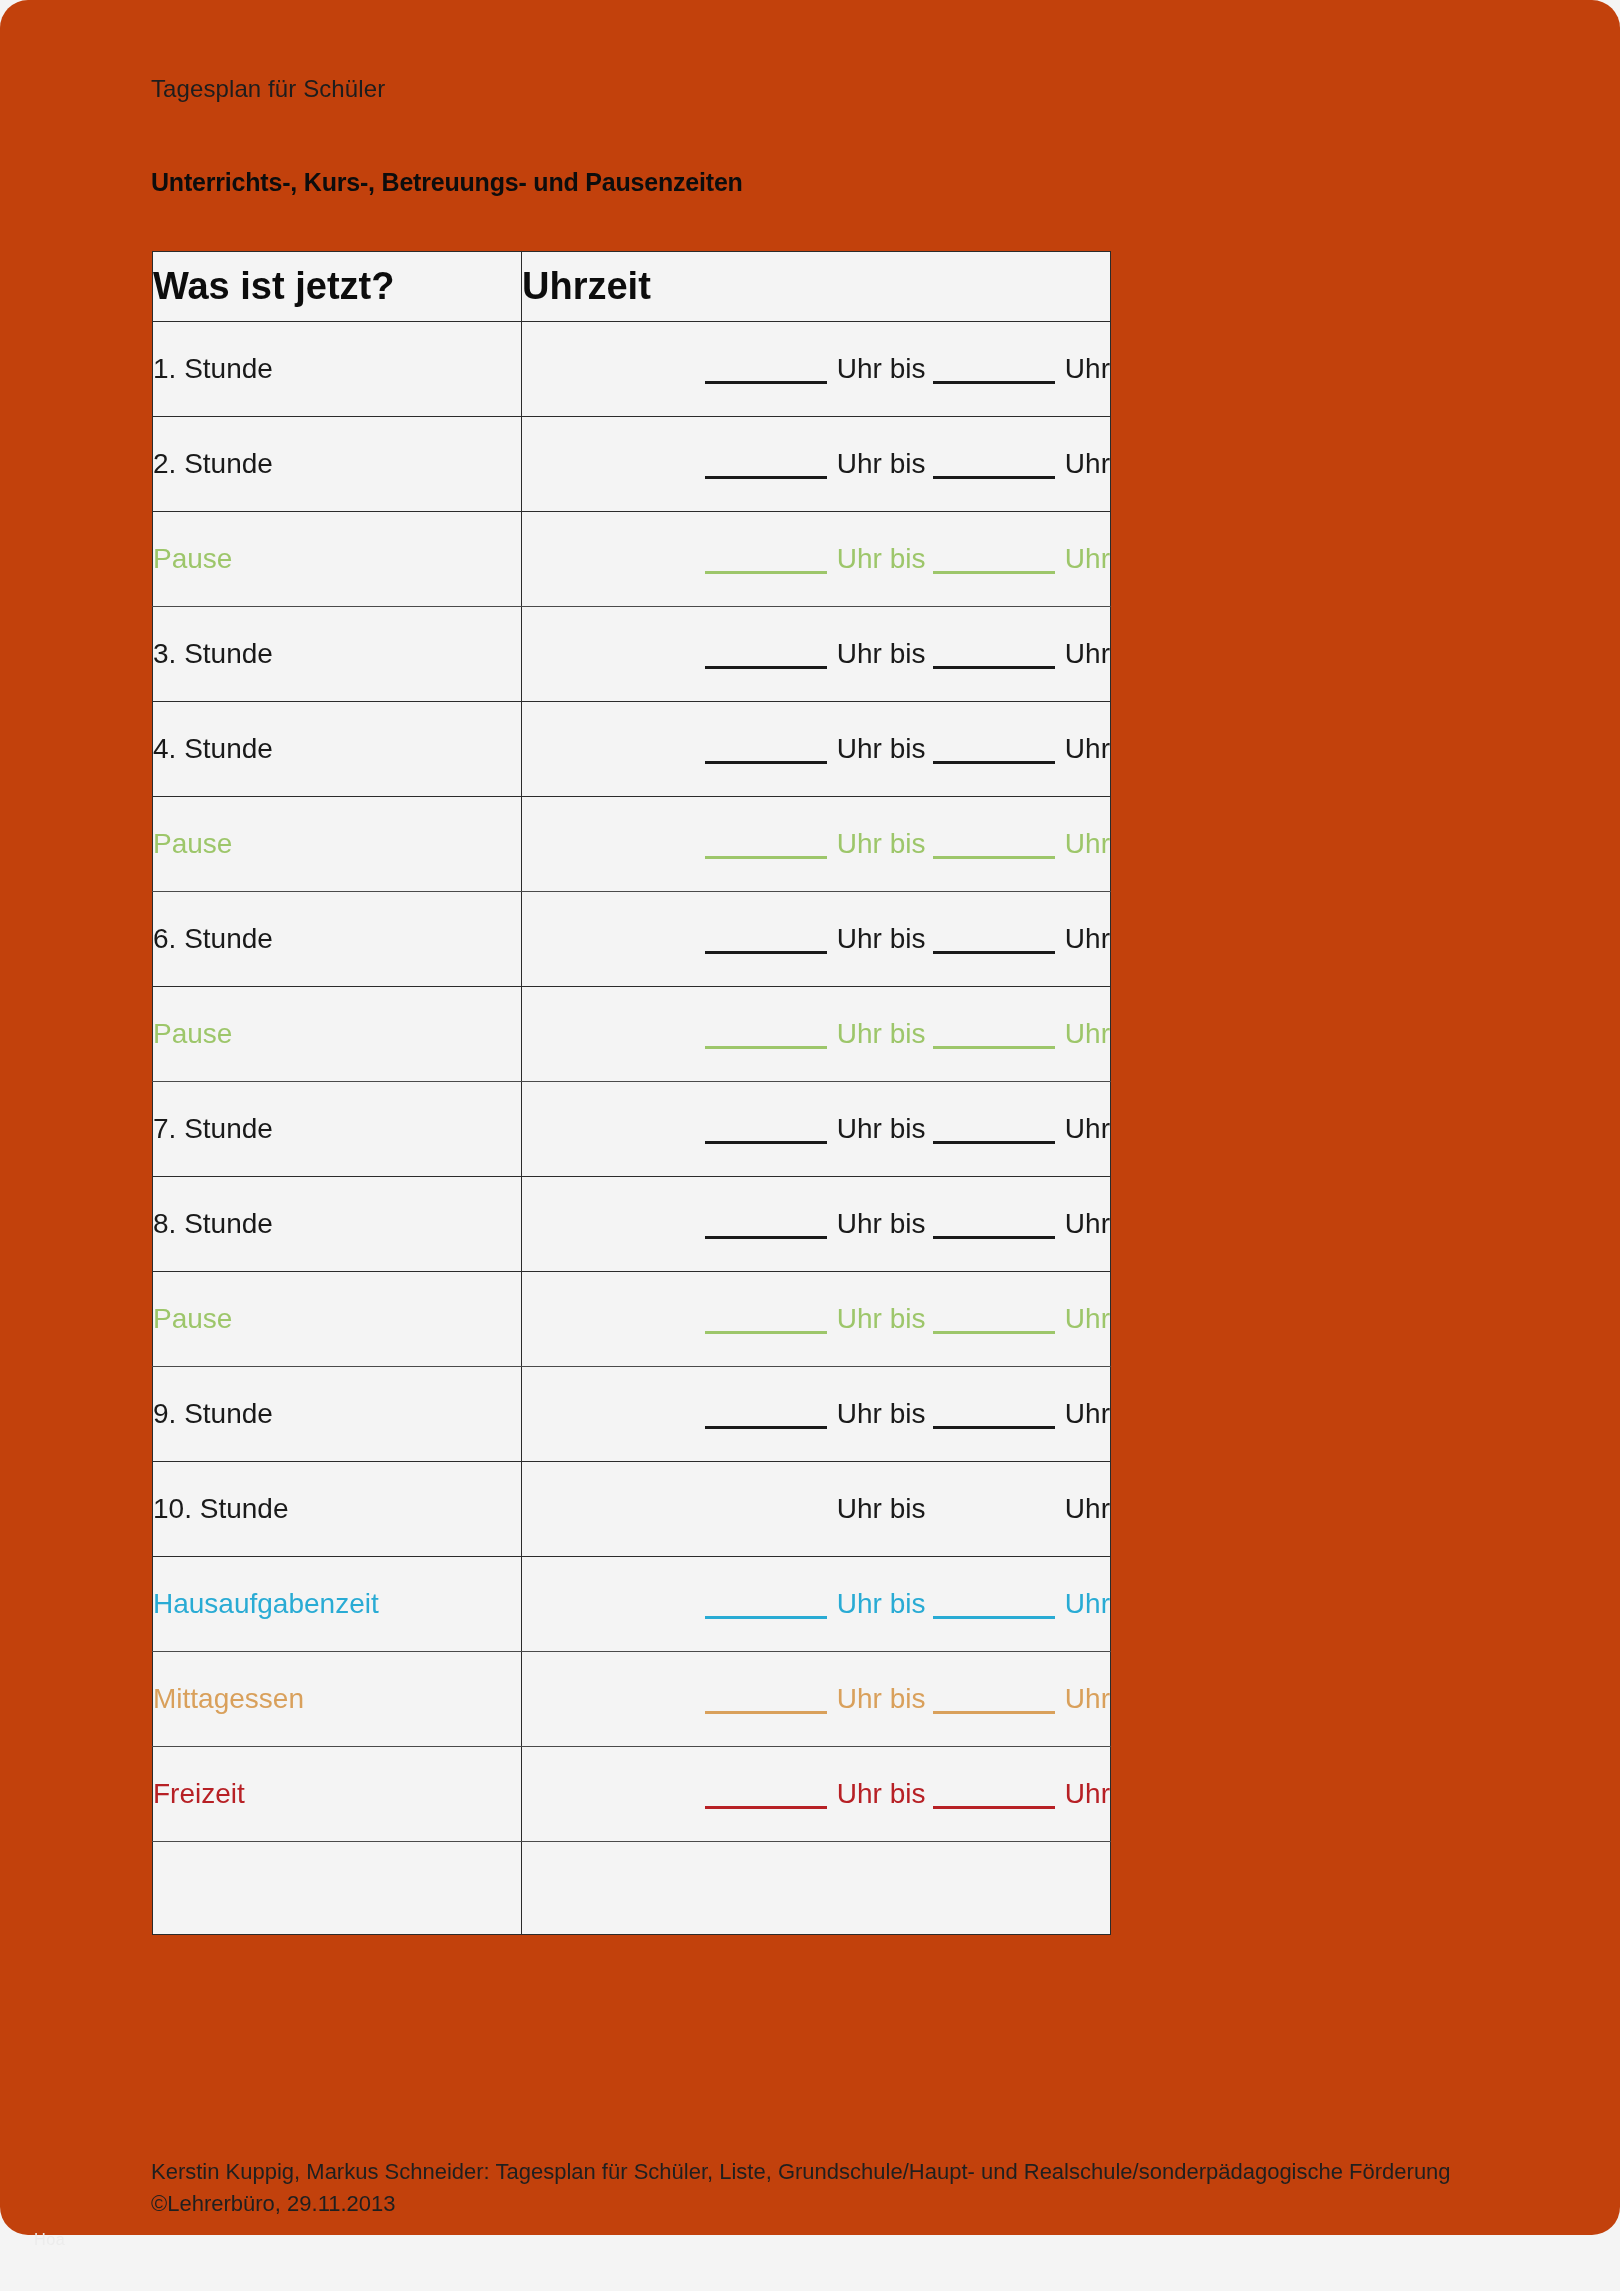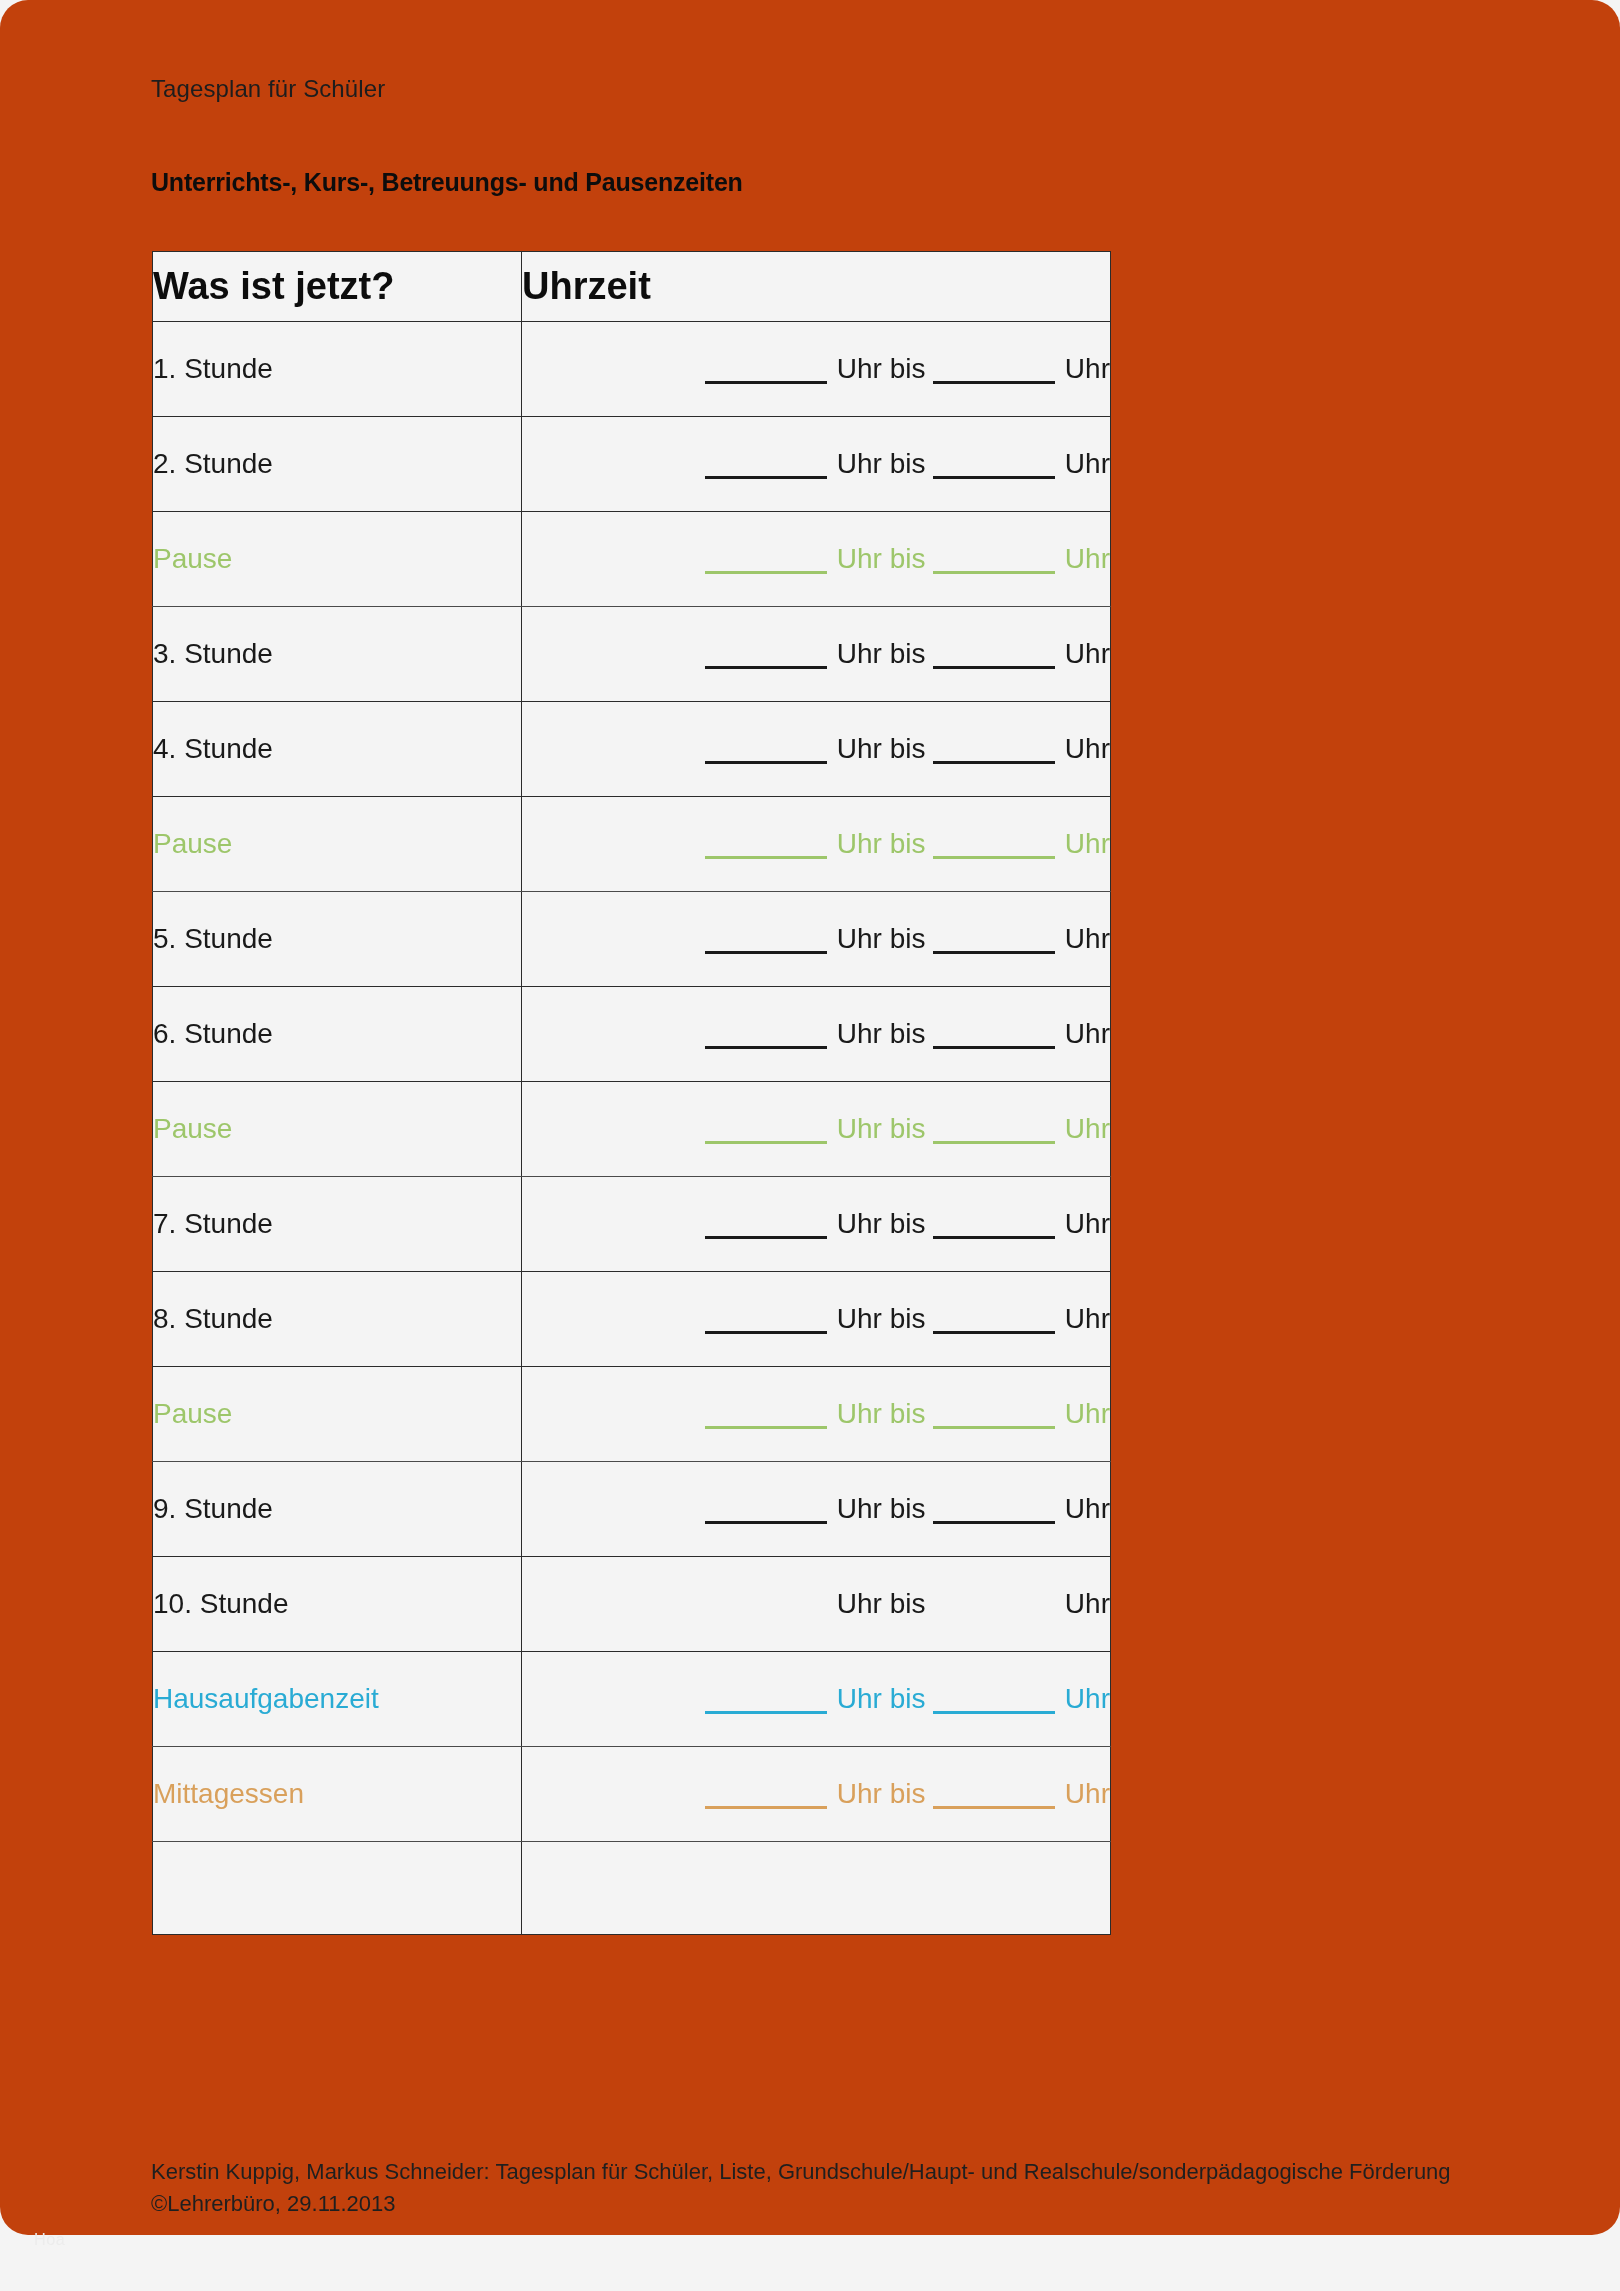--- a/index.html
+++ b/index.html
@@ -177,24 +177,20 @@
           </tr>
           <tr>
             <td class="label-cell" style="color: rgb(26, 26, 26);"><span>4. Stunde</span></td>
             <td class="time-cell" style="color: rgb(26, 26, 26);"><span class="rule"></span><span> Uhr bis </span><span class="rule"></span><span> Uhr</span></td>
           </tr>
           <tr class="sep-row">
             <td class="label-cell" style="color: rgb(157, 198, 106);"><span>Pause</span></td>
             <td class="time-cell" style="color: rgb(157, 198, 106);"><span class="rule"></span><span> Uhr bis </span><span class="rule"></span><span> Uhr</span></td>
           </tr>
           <tr>
-            <td class="label-cell" style="color: rgb(26, 26, 26);"><span>5. Stunde</span></td>
-            <td class="time-cell" style="color: rgb(26, 26, 26);"><span class="rule"></span><span> Uhr bis </span><span class="rule"></span><span> Uhr</span></td>
-          </tr>
-          <tr>
             <td class="label-cell" style="color: rgb(26, 26, 26);"><span>6. Stunde</span></td>
             <td class="time-cell" style="color: rgb(26, 26, 26);"><span class="rule"></span><span> Uhr bis </span><span class="rule"></span><span> Uhr</span></td>
           </tr>
           <tr class="sep-row">
             <td class="label-cell" style="color: rgb(157, 198, 106);"><span>Pause</span></td>
             <td class="time-cell" style="color: rgb(157, 198, 106);"><span class="rule"></span><span> Uhr bis </span><span class="rule"></span><span> Uhr</span></td>
           </tr>
           <tr>
             <td class="label-cell" style="color: rgb(26, 26, 26);"><span>7. Stunde</span></td>
             <td class="time-cell" style="color: rgb(26, 26, 26);"><span class="rule"></span><span> Uhr bis </span><span class="rule"></span><span> Uhr</span></td>
@@ -215,20 +211,24 @@
             <td class="label-cell" style="color: rgb(26, 26, 26);"><span>10. Stunde</span></td>
             <td class="time-cell" style="color: rgb(26, 26, 26);"><span class="rule hidden"></span><span> Uhr bis </span><span class="rule hidden"></span><span> Uhr</span></td>
           </tr>
           <tr class="sep-row">
             <td class="label-cell" style="color: rgb(41, 171, 212);"><span>Hausaufgabenzeit</span></td>
             <td class="time-cell" style="color: rgb(41, 171, 212);"><span class="rule"></span><span> Uhr bis </span><span class="rule"></span><span> Uhr</span></td>
           </tr>
           <tr class="sep-row">
             <td class="label-cell" style="color: rgb(217, 160, 91);"><span>Mittagessen</span></td>
             <td class="time-cell" style="color: rgb(217, 160, 91);"><span class="rule"></span><span> Uhr bis </span><span class="rule"></span><span> Uhr</span></td>
+          </tr>
+          <tr class="sep-row">
+            <td class="label-cell" style="color: rgb(183, 32, 37);"><span>Freizeit</span></td>
+            <td class="time-cell" style="color: rgb(183, 32, 37);"><span class="rule"></span><span> Uhr bis </span><span class="rule"></span><span> Uhr</span></td>
           </tr>
           <tr class="blank-row">
             <td class="label-cell" style="color: rgb(26, 26, 26);"><span></span></td>
             <td class="time-cell" style="color: rgb(26, 26, 26);"></td>
           </tr>
         </tbody>
     </table>
   </div>
 
   <div class="footer">

